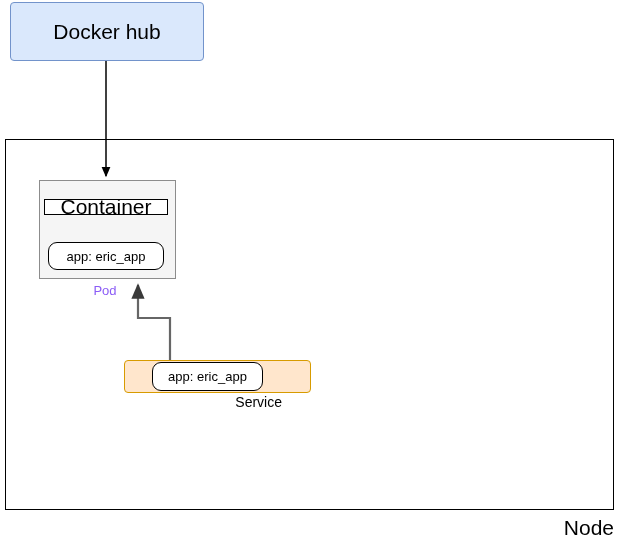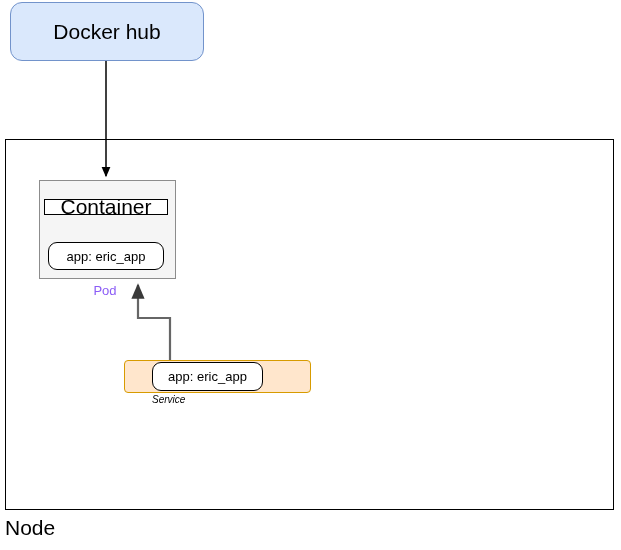--- a/index.html
+++ b/index.html
@@ -21,42 +21,42 @@
   .abs { position: absolute; box-sizing: border-box; }
 
   
   #docker-hub {
     left: 10px;
     top: 2px;
     width: 194px;
     height: 59px;
     background: #dae8fc;
     border: 1px solid #7293cb;
-    border-radius: 12px;
+    border-radius: 4px;
     display: flex;
     align-items: center;
     justify-content: center;
     font-size: 21px;
     color: #000;
   }
 
   
   #node-box {
     left: 5px;
     top: 139px;
     width: 609px;
     height: 371px;
     background: #ffffff;
     border: 1.6px solid #000000;
   }
   #node-label {
     left: 5px;
     top: 516px;
     width: 609px;
-    text-align: left;
+    text-align: right;
     font-size: 21px;
     color: #000;
   }
 
   
   #pod-box {
     left: 39px;
     top: 180px;
     width: 137px;
     height: 99px;
@@ -124,24 +124,23 @@
     display: flex;
     align-items: center;
     justify-content: center;
     font-size: 13px;
     color: #000;
   }
   #service-label {
     left: 152px;
     top: 394px;
     width: 130px;
-    text-align: left;
-    font-size: 10px;
+    text-align: right;
+    font-size: 14px;
     color: #000;
-    font-style: italic;
   }
 
   
   #connectors {
     left: 0;
     top: 0;
     width: 621px;
     height: 550px;
     pointer-events: none;
   }

